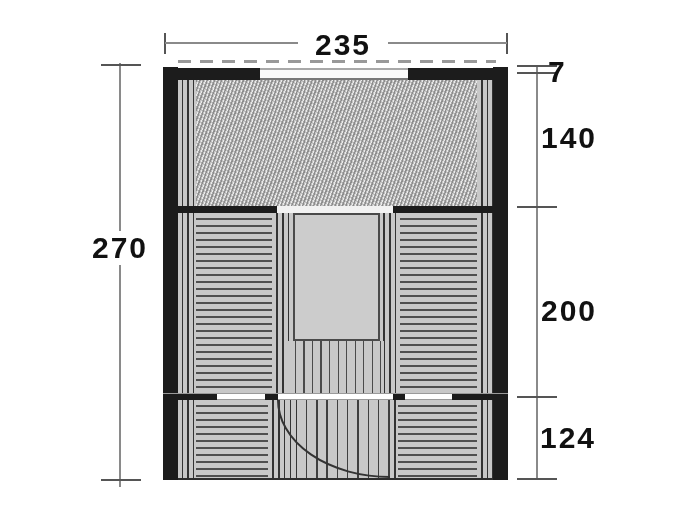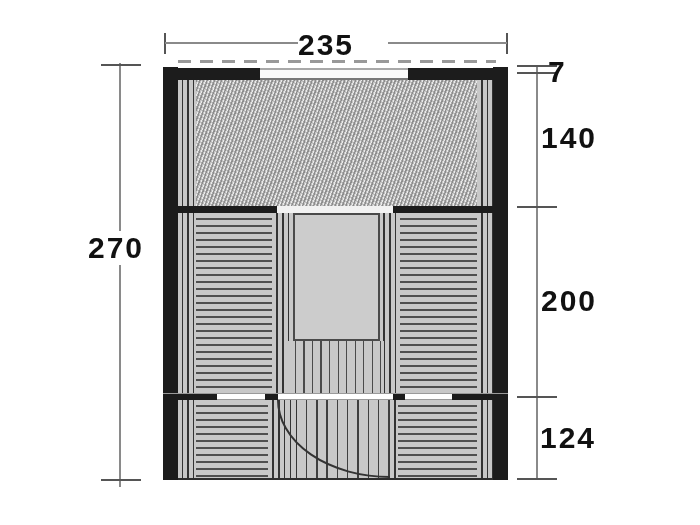--- a/index.html
+++ b/index.html
@@ -5,21 +5,21 @@
   html,body{margin:0;padding:0;}
   body{
     width:700px;height:525px;position:relative;background:#ffffff;
     font-family:"Liberation Sans","DejaVu Sans",sans-serif;overflow:hidden;
   }
   .abs{position:absolute;}
   .dim-line{background:#8a8a8a;}
   .tick{background:#555;}
   .dim-label{
     font-weight:bold;font-size:30px;line-height:1;color:#111;
-    letter-spacing:2px;white-space:nowrap;
+    letter-spacing:2px;text-align:center;white-space:nowrap;
   }
   .on-line{background:#ffffff;padding:2px 0;}
   .wall{background:#1c1c1c;}
   
   .vlines{
     background-color:#c8c8c8;
     background-image:repeating-linear-gradient(90deg,transparent 0 4px,#333 4px 5.5px);
   }
   
   .hlines{
@@ -68,21 +68,21 @@
 <div class="abs dim-label on-line" style="left:88px;top:231px;width:64px;">270</div>
 
 <div class="abs dim-line" style="left:536px;top:66px;width:2px;height:414px;"></div>
 <div class="abs tick" style="left:517px;top:65px;width:40px;height:2px;"></div>
 <div class="abs tick" style="left:517px;top:72px;width:40px;height:2px;"></div>
 <div class="abs tick" style="left:517px;top:206px;width:40px;height:2px;"></div>
 <div class="abs tick" style="left:517px;top:396px;width:40px;height:2px;"></div>
 <div class="abs tick" style="left:517px;top:478px;width:40px;height:2px;"></div>
 <div class="abs dim-label" style="left:548px;top:57px;text-align:left;">7</div>
 <div class="abs dim-label" style="left:541px;top:123px;text-align:right;">140</div>
-<div class="abs dim-label" style="left:541px;top:286px;text-align:left;">200</div>
+<div class="abs dim-label" style="left:541px;top:296px;text-align:left;">200</div>
 <div class="abs dim-label" style="left:540px;top:423px;text-align:left;">124</div>
 
 <div class="abs dashed" style="left:178px;top:60px;width:318px;height:3px;"></div>
 
 <div class="abs" style="left:163px;top:67px;width:345px;height:413px;">
 
   <div class="abs wall" style="left:0;top:0;width:15px;height:413px;"></div>
   <div class="abs wall" style="left:330px;top:0;width:15px;height:413px;"></div>
   <div class="abs wall" style="left:0;top:1px;width:97px;height:12px;"></div>
   <div class="abs wall" style="left:245px;top:1px;width:85px;height:12px;"></div>

